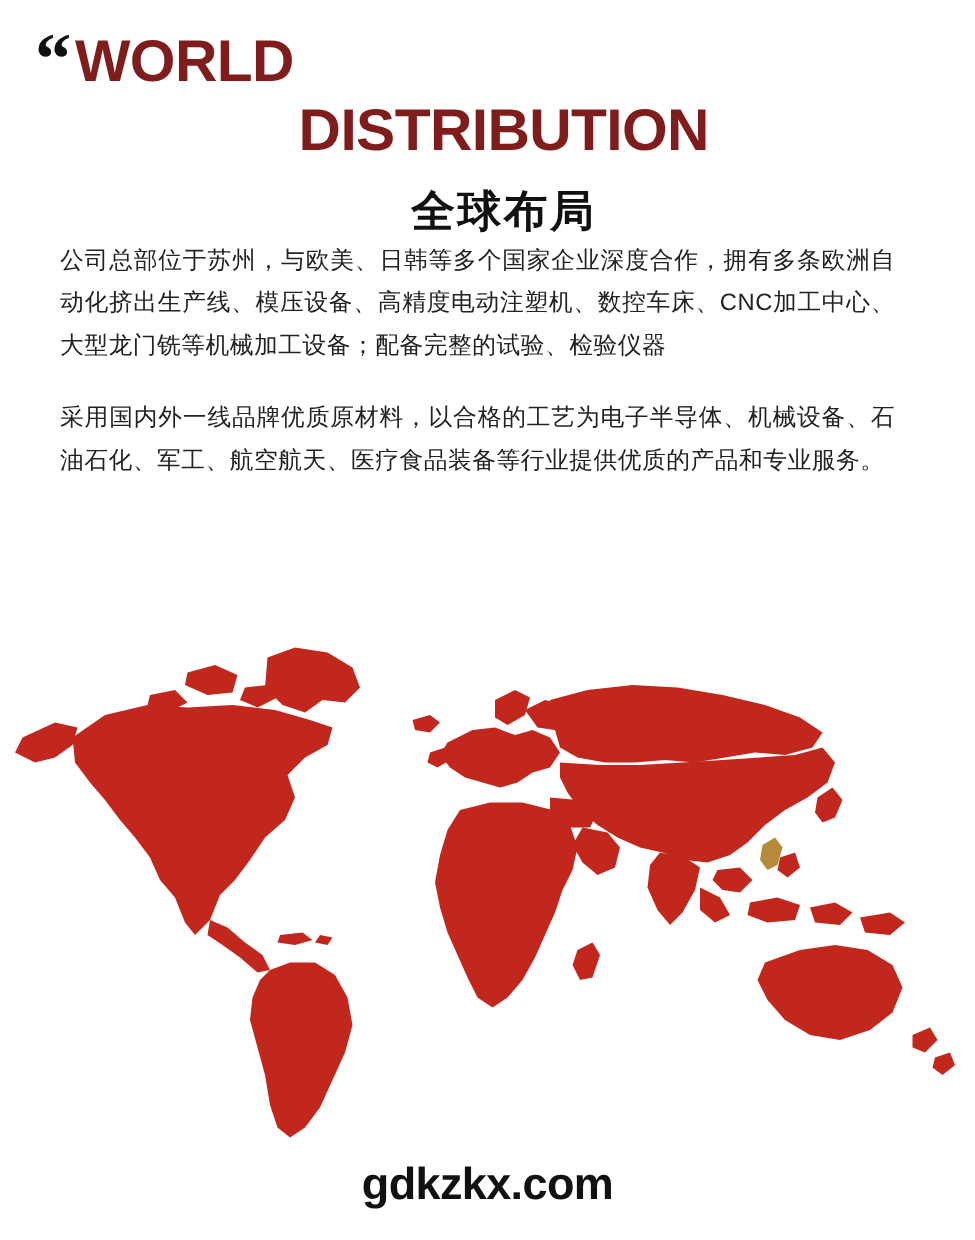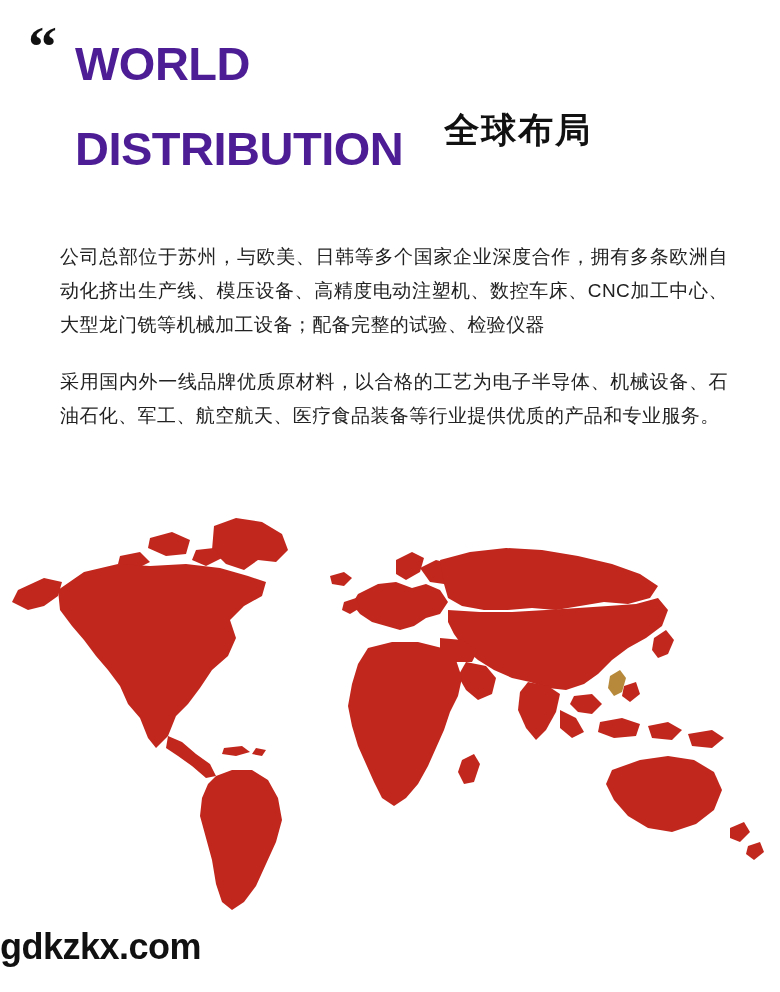--- a/index.html
+++ b/index.html
@@ -41,43 +41,43 @@
   }
   .title-lines {
     padding-left: 34px;
   }
   .title-en {
     font-family: "Liberation Sans", sans-serif;
     font-weight: 700;
     font-size: 47px;
     line-height: 1.17;
     letter-spacing: -0.5px;
-    color: #4c1d95;
-    margin: 15px;
+    color: #7f1d1d;
+    margin: 0;
     display: block;
   }
   .title-row2 {
     display: flex;
-    align-items: flex-start;
-    gap: 26px;
+    align-items: center;
+    gap: 14px;
+    flex-direction: column;
   }
   .title-cn {
     font-size: 35px;
     font-weight: 700;
     color: #111111;
     letter-spacing: 2px;
     white-space: nowrap;
   }
   
   .body-copy {
     position: absolute;
-    left: 60px;
+    left: 48px;
     top: 192px;
     width: 668px;
-    margin-top: 48px;
   }
   .para {
     font-size: 19px;
     line-height: 1.78;
     color: #222222;
     letter-spacing: 0.4px;
     margin: 0 0 26px 0;
     text-align: justify;
     text-justify: inter-ideograph;
   }
@@ -97,20 +97,21 @@
     display: block;
     width: 780px;
     height: 430px;
   }
   
   .footer-url {
     position: absolute;
     left: 0;
     right: 0;
     bottom: 24px;
+    text-align: center;
     font-size: 36px;
     font-weight: 700;
     letter-spacing: -0.5px;
     color: #111111;
   }
 </style>
 </head>
 <body>
 
 <div class="page">

